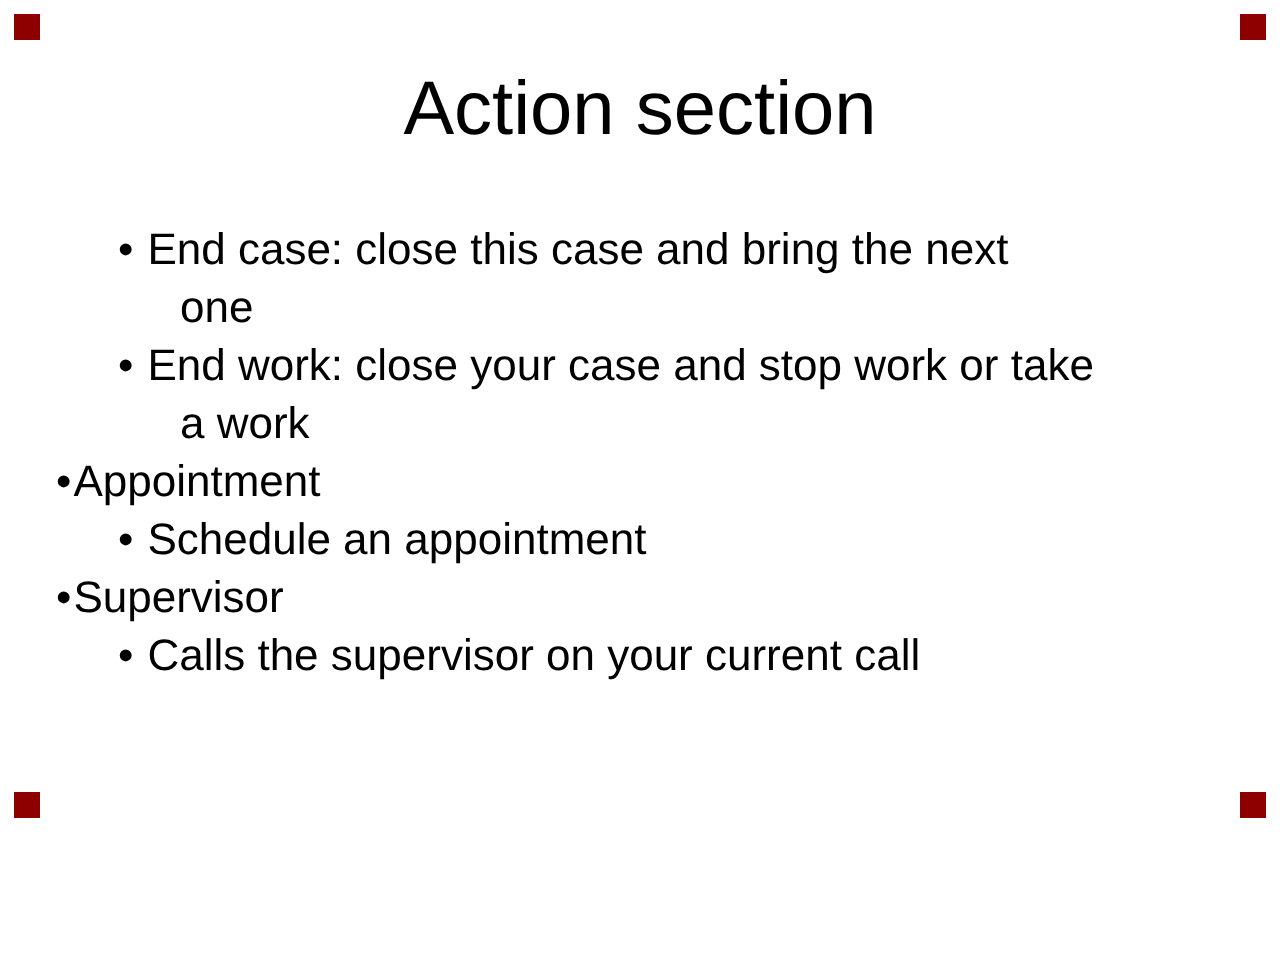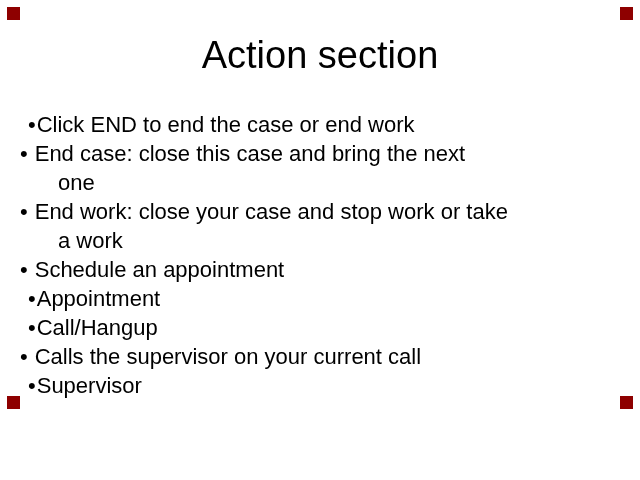--- a/index.html
+++ b/index.html
@@ -31,41 +31,39 @@
   }
   .bullets{
     margin-top:32px;
   }
   .line{
     font-size:22px;
     line-height:29px;
     white-space:nowrap;
   }
   .l1{padding-left:28px}
-  .l2{padding-left:20px}
-  .cont{padding-left:58px}
+  .l2{padding-left:59px}
+  .cont{padding-left:90px}
   .l1 .bullet{margin-right:1px}
   .l2 .bullet{margin-right:7px}
 </style>
 </head>
 <body>
 
 <div class="slide">
   <div class="corner tl"></div>
   <div class="corner tr"></div>
   <div class="corner bl"></div>
   <div class="corner br"></div>
 
   <h1 class="title">Action section</h1>
 
   <div class="bullets" id="bullets">
-      <div class="line l1"><span class="bullet">•</span><span>Click END to end the case or end work</span></div>
       <div class="line l2"><span class="bullet">•</span><span>End case: close this case and bring the next</span></div>
       <div class="line cont"><span>one</span></div>
       <div class="line l2"><span class="bullet">•</span><span>End work: close your case and stop work or take</span></div>
       <div class="line cont"><span>a work</span></div>
+      <div class="line l1"><span class="bullet">•</span><span>Appointment</span></div>
       <div class="line l2"><span class="bullet">•</span><span>Schedule an appointment</span></div>
-      <div class="line l1"><span class="bullet">•</span><span>Appointment</span></div>
-      <div class="line l1"><span class="bullet">•</span><span>Call/Hangup</span></div>
+      <div class="line l1"><span class="bullet">•</span><span>Supervisor</span></div>
       <div class="line l2"><span class="bullet">•</span><span>Calls the supervisor on your current call</span></div>
-      <div class="line l1"><span class="bullet">•</span><span>Supervisor</span></div>
     </div>
 </div>
 
 </body></html>

